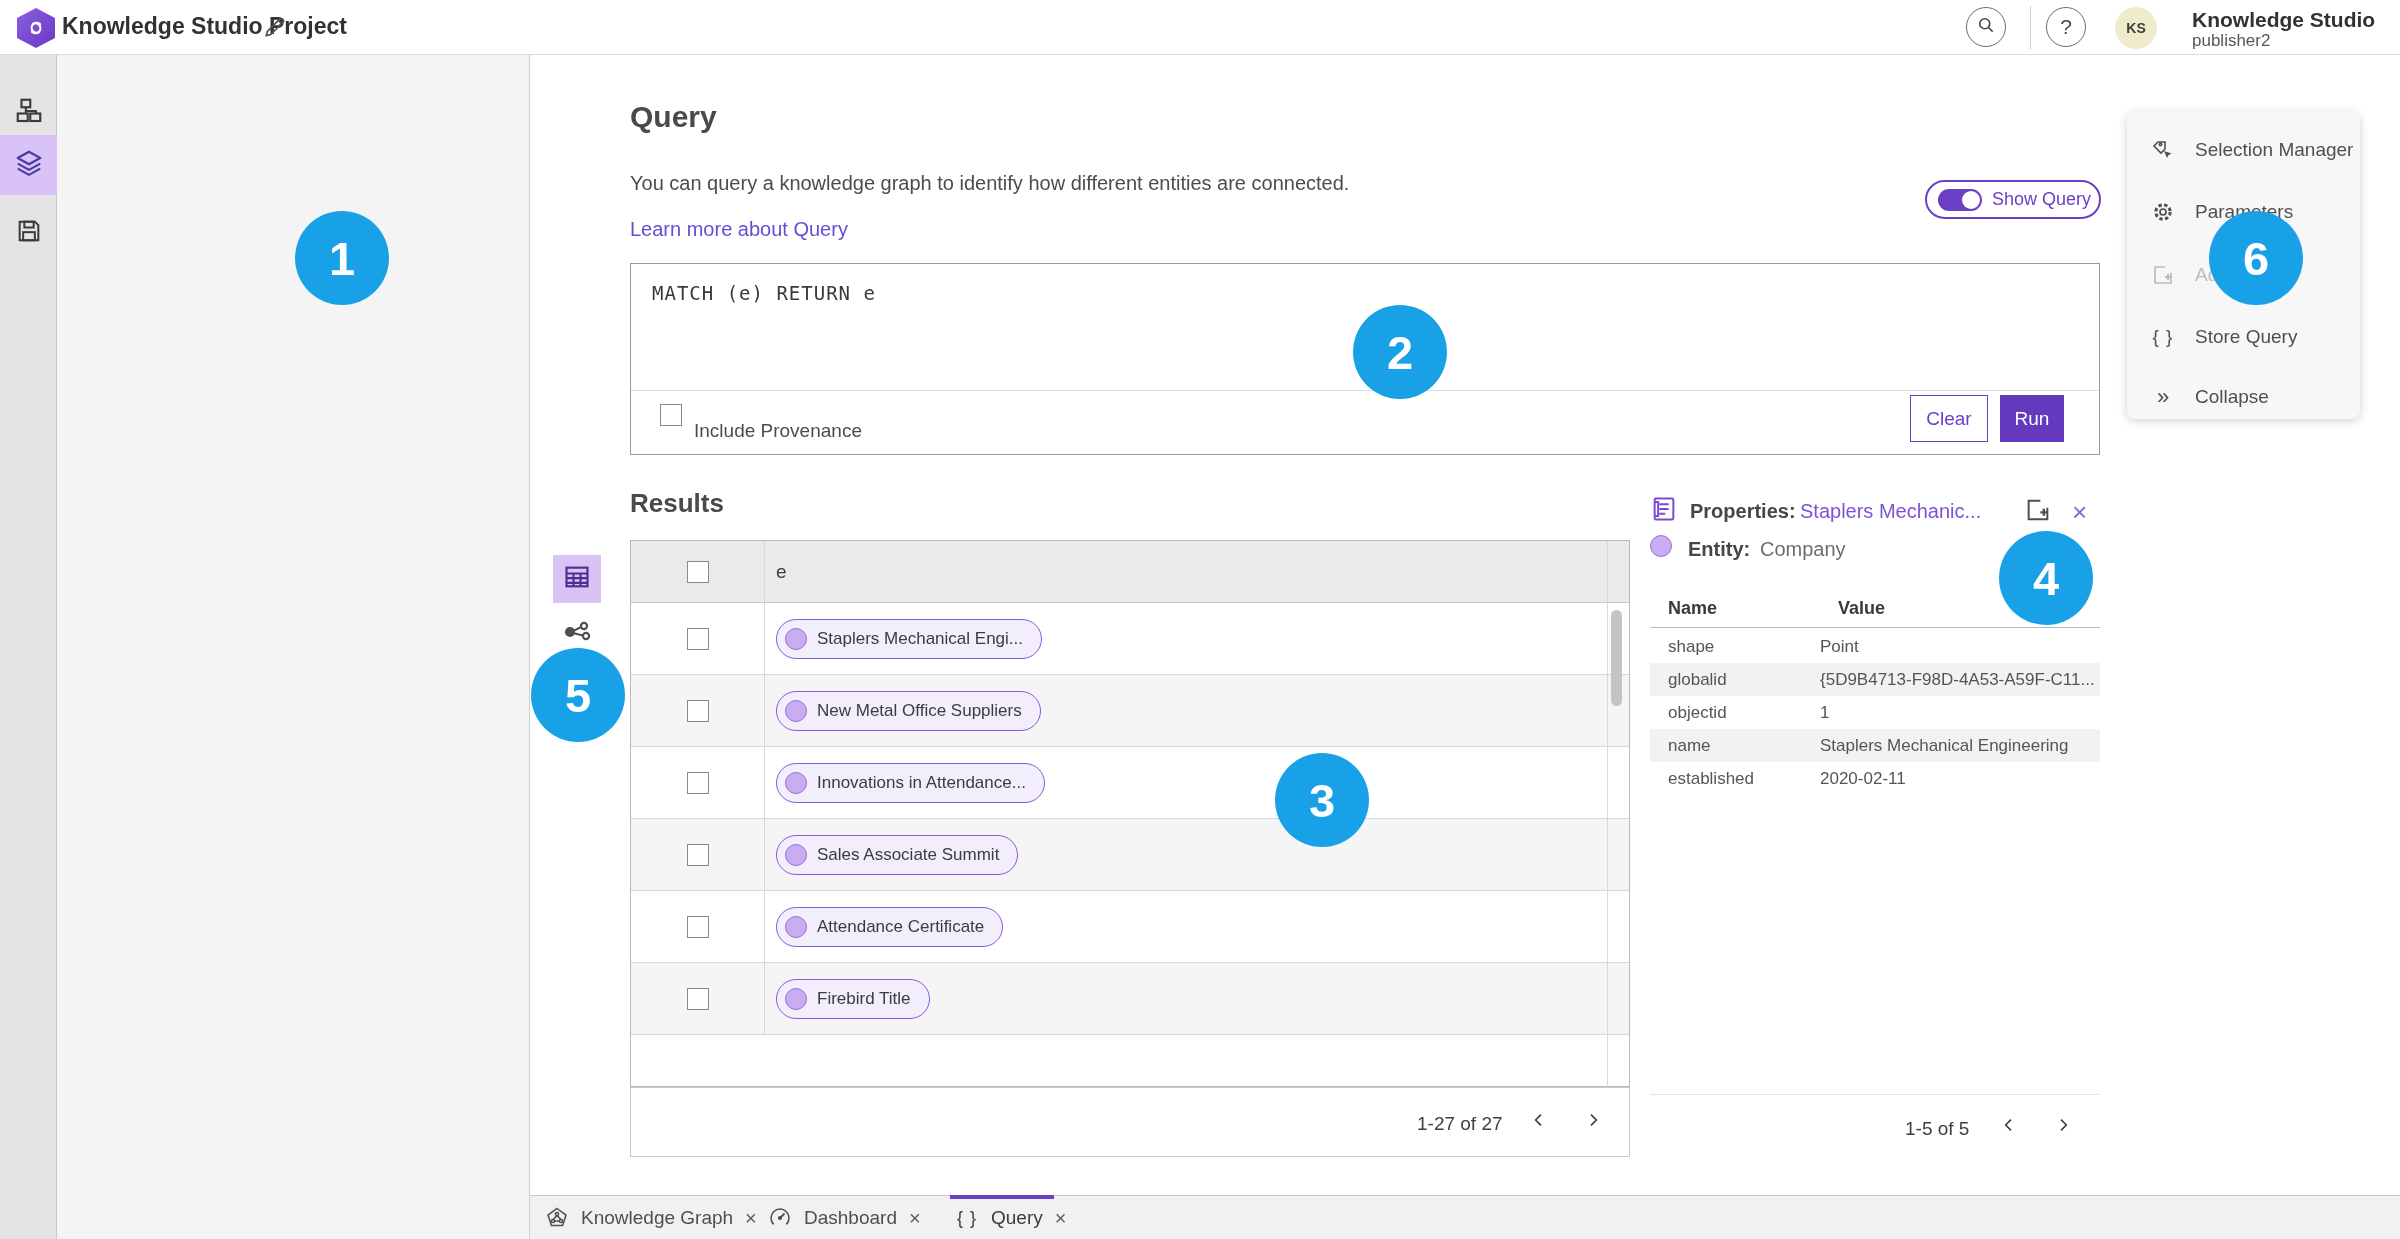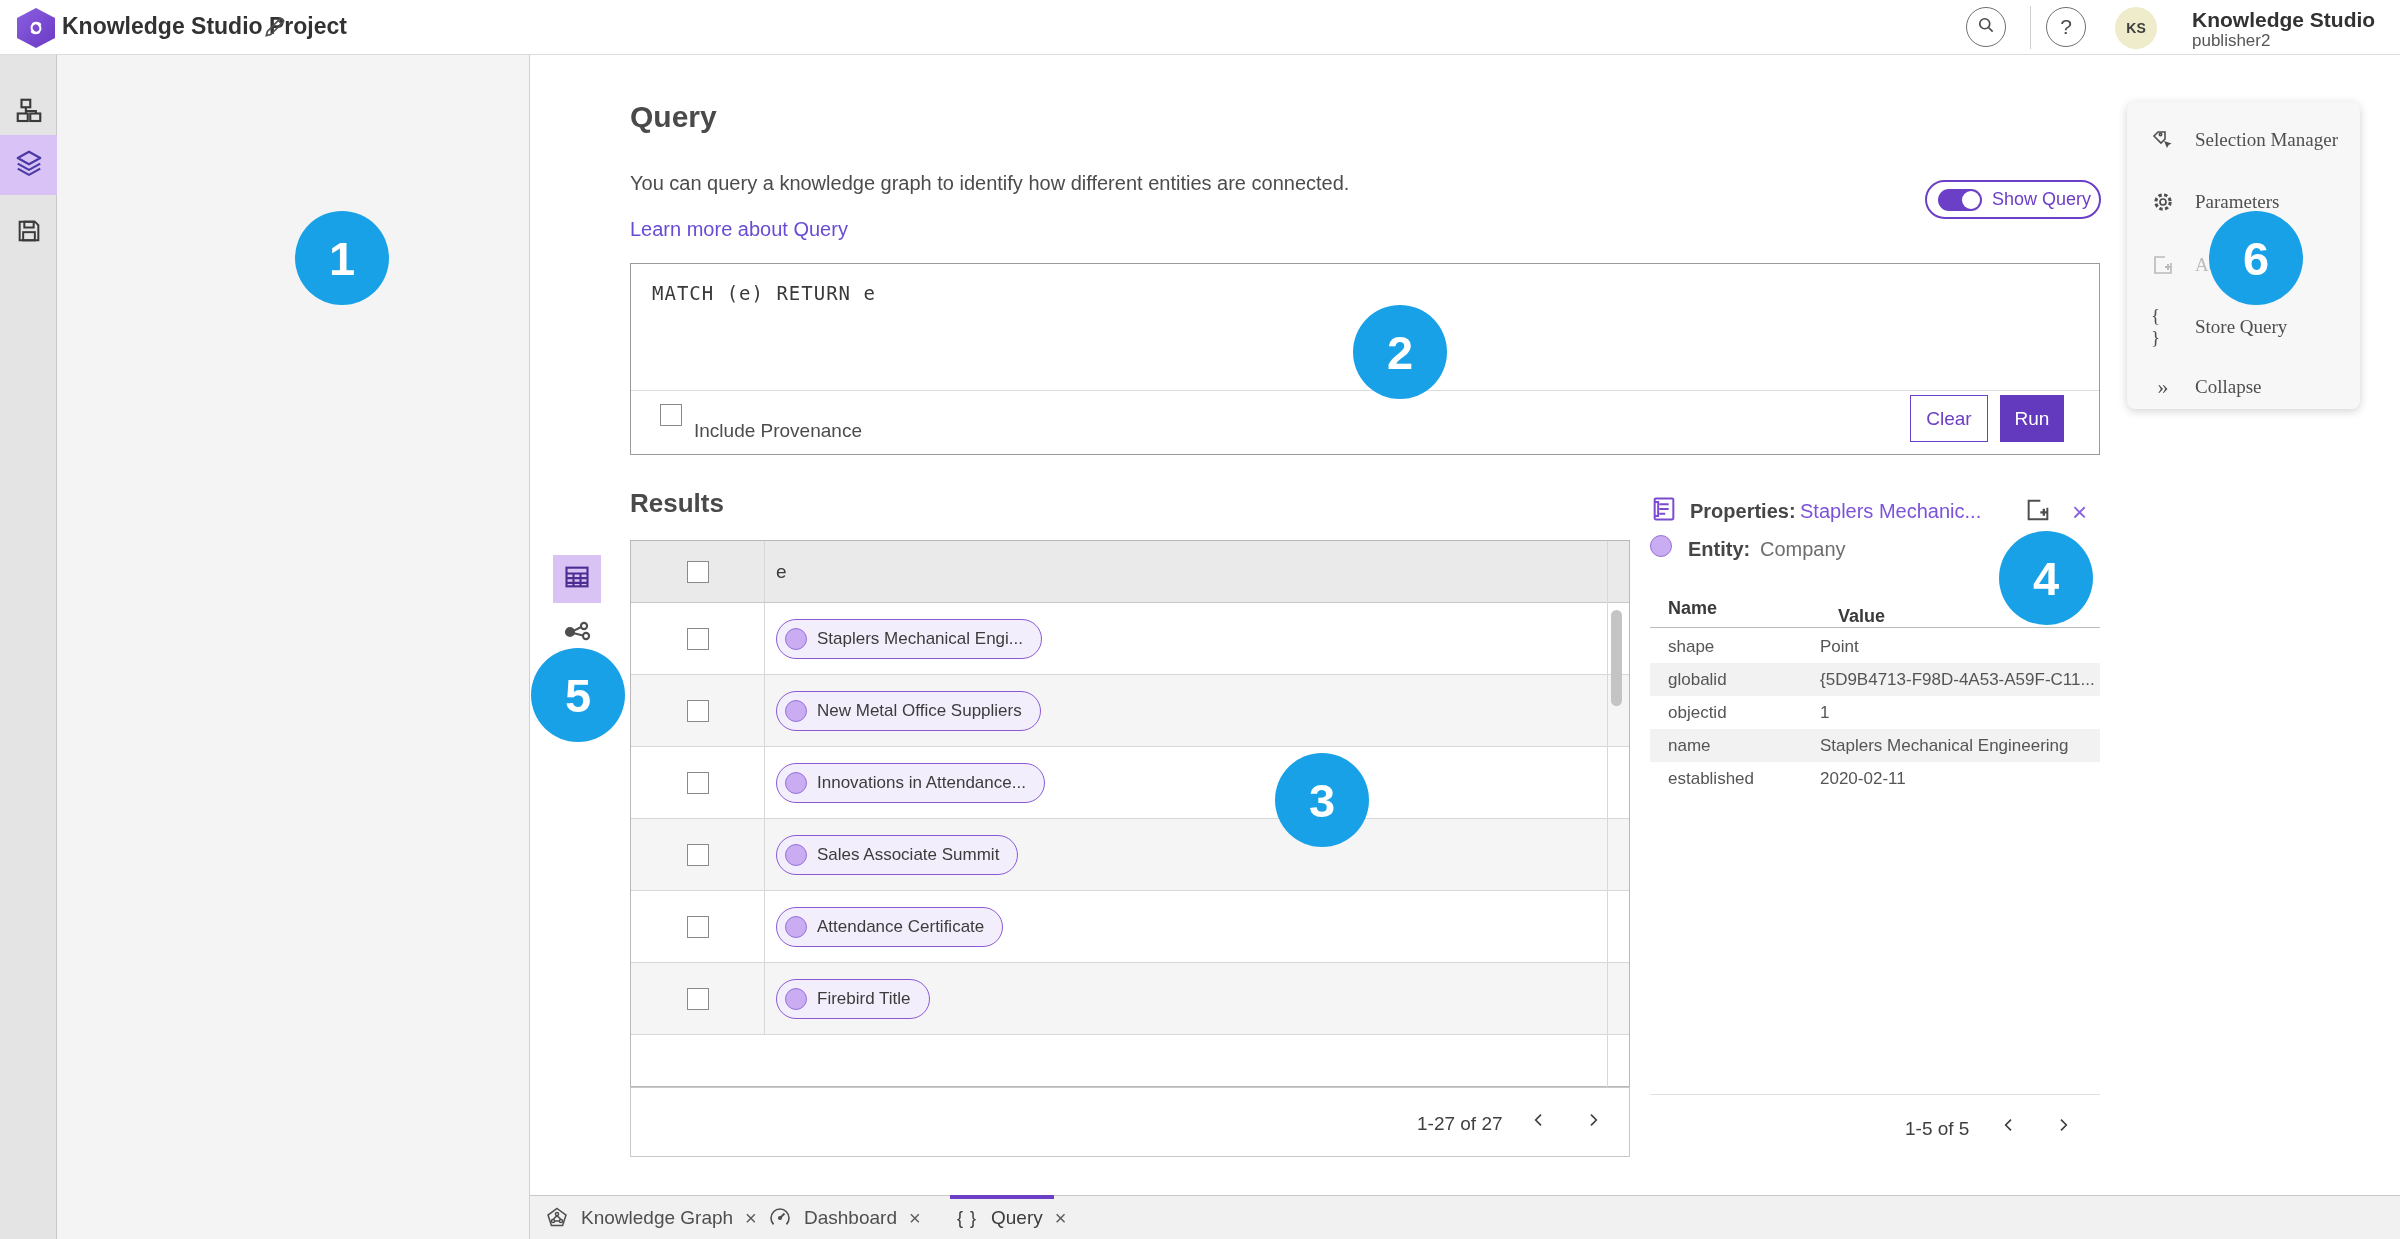--- a/index.html
+++ b/index.html
@@ -80,21 +80,21 @@
   .ent-dot { width:22px; height:22px; border-radius:50%; background:#c9acf1; border:1.5px solid #9872d8; }
   .ptable-hdr { font-size:18px; font-weight:700; color:#3a3a3a; }
   .ptable-rule { left:1650px; top:627px; width:450px; height:1px; background:#bbb; }
   .prow { left:1650px; width:450px; height:33px; display:flex; align-items:center; }
   .prow.alt { background:#f2f2f2; }
   .pcell-n { width:170px; padding-left:18px; font-size:17px; color:#555; }
   .pcell-v { width:280px; font-size:17px; color:#555; white-space:nowrap; overflow:hidden; }
   .prop-rule2 { left:1650px; top:1094px; width:450px; height:1px; background:#e2e2e2; }
 
   
-  .tools { left:2127px; top:102px; width:233px; height:307px; background:#f7f7f7; border-radius:8px; box-shadow:0 2px 10px rgba(0,0,0,.18); z-index:6;font-family:Liberation Serif, serif; }
+  .tools { left:2127px; top:112px; width:233px; height:307px; background:#f7f7f7; border-radius:8px; box-shadow:0 2px 10px rgba(0,0,0,.18); z-index:6; }
   .tool-item { position:absolute; left:0; width:233px; height:40px; display:flex; align-items:center; padding-left:24px; gap:20px; color:#4f4f4f; cursor:pointer; }
   .tool-item .tlabel { font-size:19px; }
   .tool-item.disabled { color:#bcbcbc; cursor:default; }
   .tool-icon { width:24px; height:24px; display:flex; align-items:center; justify-content:center; }
 
   
   .tabbar { left:530px; top:1195px; width:1870px; height:44px; background:#f1f1f1; border-top:1px solid #c9c9c9; z-index:4; }
   .tab { position:absolute; top:0; height:44px; display:flex; align-items:center; gap:12px; color:#4f4f4f; cursor:pointer; }
   .tab .tname { font-size:19px; }
   .tab .tx { font-size:20px; color:#5b5b5b; }
@@ -322,21 +322,21 @@
         <path d="M14 14h6M17 11v6" stroke-width="2"></path>
       </svg>
   </div>
   <div class="abs" style="left:2072px; top:497px; color:#8a63dd; font-size:26px;"><span>×</span></div>
 
   <span class="abs ent-dot" style="left:1650px; top:535px;"></span>
   <span class="abs prop-hdr-label" style="left:1688px; top:538px;">Entity:</span>
   <span class="abs" style="left:1760px; top:538px; font-size:20px; color:#6e6e6e;">Company</span>
 
   <span class="abs ptable-hdr" style="left:1668px; top:598px;">Name</span>
-  <span class="abs ptable-hdr" style="left:1838px; top:598px;margin-top:8px;">Value</span>
+  <span class="abs ptable-hdr" style="left:1838px; top:598px;">Value</span>
   <div class="abs ptable-rule"></div>
 
   <div class="abs prow" style="top:630px;">
     <span class="pcell-n">shape</span>
       <span class="pcell-v">Point</span>
   </div>
   <div class="abs prow alt" style="top:663px;">
     <span class="pcell-n">globalid</span>
       <span class="pcell-v">{5D9B4713-F98D-4A53-A59F-C11...</span>
   </div>

